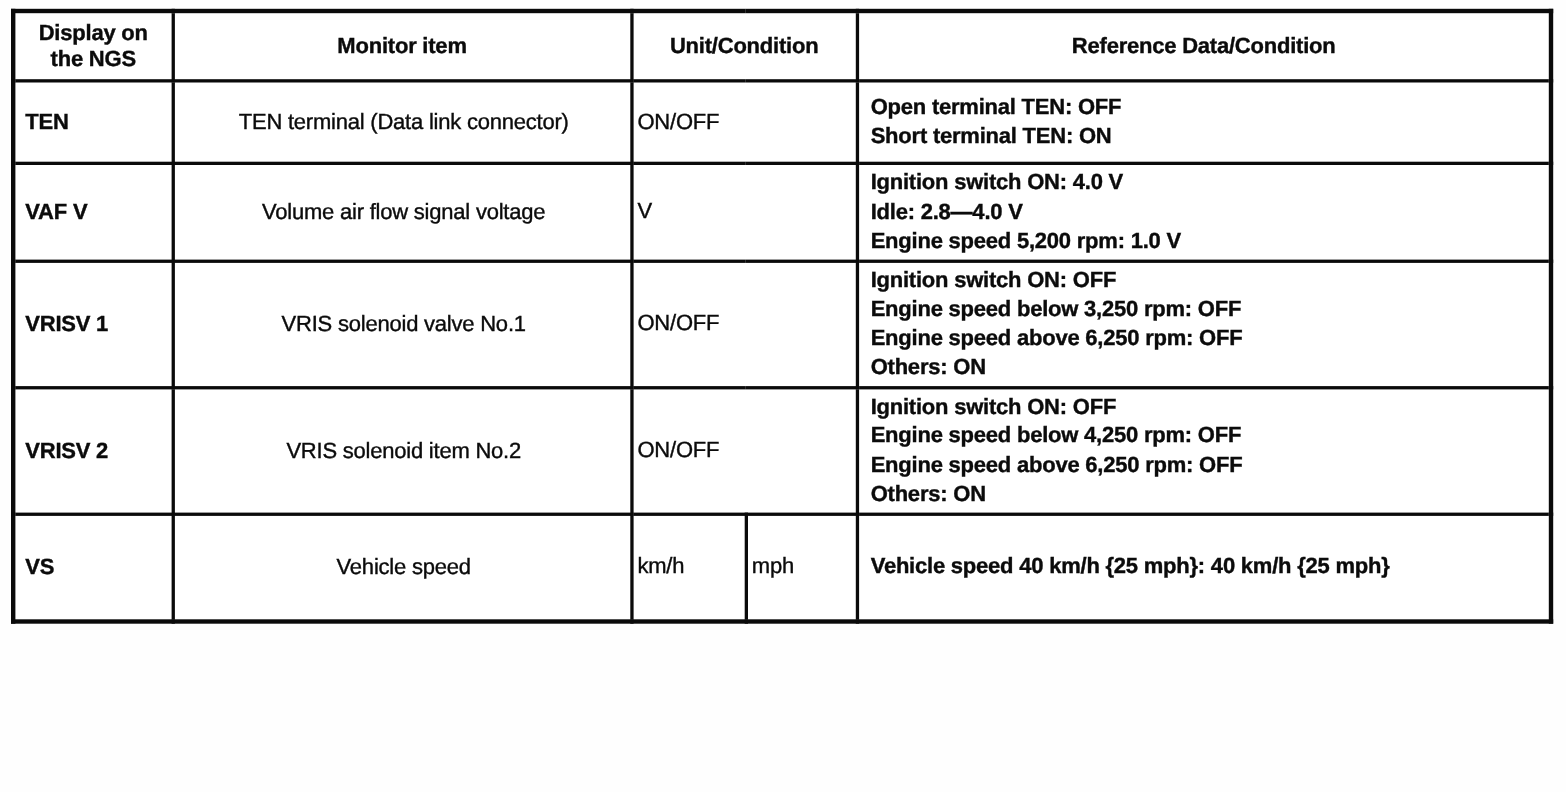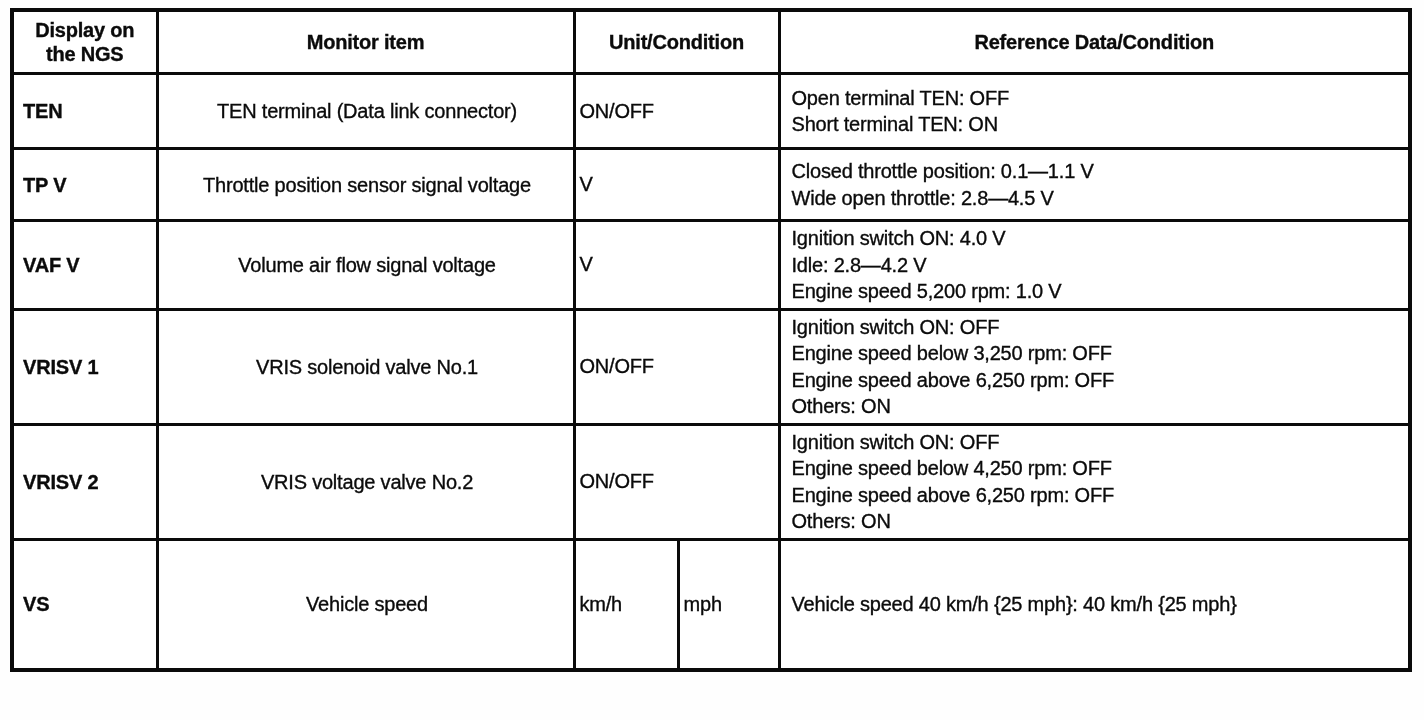--- a/index.html
+++ b/index.html
@@ -59,20 +59,21 @@
     text-align: center;
     padding: 2px 8px 2px 11px;
     line-height: 24px;
   }
   td.c-unit {
     padding: 2px 4px;
   }
   td.c-ref {
     text-align: left;
     padding: 3px 8px 3px 11px;
+    font-weight: bold;
   }
   td.c-ref div {
     line-height: 26.5px;
     white-space: nowrap;
   }
   
   tbody tr:nth-child(1) td { height: 66px; }
   tbody tr:nth-child(2) td { height: 63px; }
   tbody tr:nth-child(3) td { height: 62px; }
   tbody tr:nth-child(4) td { height: 63px; }
@@ -105,52 +106,43 @@
         <tr>
           <td class="c-display">TEN</td>
           <td class="c-item">TEN terminal (Data link connector)</td>
           <td class="c-unit" colspan="2">ON/OFF</td>
           <td class="c-ref">
             <div>Open terminal TEN: OFF</div>
             <div>Short terminal TEN: ON</div>
           </td>
         </tr>
         <tr>
-          <td class="c-display">TP V</td>
-          <td class="c-item">Throttle position sensor signal voltage</td>
-          <td class="c-unit" colspan="2">V</td>
-          <td class="c-ref">
-            <div>Closed throttle position: 0.1—1.1 V</div>
-            <div>Wide open throttle: 2.8—4.5 V</div>
-          </td>
-        </tr>
-        <tr>
           <td class="c-display">VAF V</td>
           <td class="c-item">Volume air flow signal voltage</td>
           <td class="c-unit" colspan="2">V</td>
           <td class="c-ref">
             <div>Ignition switch ON: 4.0 V</div>
-            <div>Idle: 2.8—4.2 V</div>
+            <div>Idle: 2.8—4.0 V</div>
             <div>Engine speed 5,200 rpm: 1.0 V</div>
           </td>
         </tr>
         <tr>
           <td class="c-display">VRISV 1</td>
           <td class="c-item">VRIS solenoid valve No.1</td>
           <td class="c-unit" colspan="2">ON/OFF</td>
           <td class="c-ref">
             <div>Ignition switch ON: OFF</div>
             <div>Engine speed below 3,250 rpm: OFF</div>
             <div>Engine speed above 6,250 rpm: OFF</div>
             <div>Others: ON</div>
           </td>
         </tr>
         <tr>
           <td class="c-display">VRISV 2</td>
-          <td class="c-item">VRIS voltage valve No.2</td>
+          <td class="c-item">VRIS solenoid item No.2</td>
           <td class="c-unit" colspan="2">ON/OFF</td>
           <td class="c-ref">
             <div>Ignition switch ON: OFF</div>
             <div>Engine speed below 4,250 rpm: OFF</div>
             <div>Engine speed above 6,250 rpm: OFF</div>
             <div>Others: ON</div>
           </td>
         </tr>
         <tr>
           <td class="c-display">VS</td>

